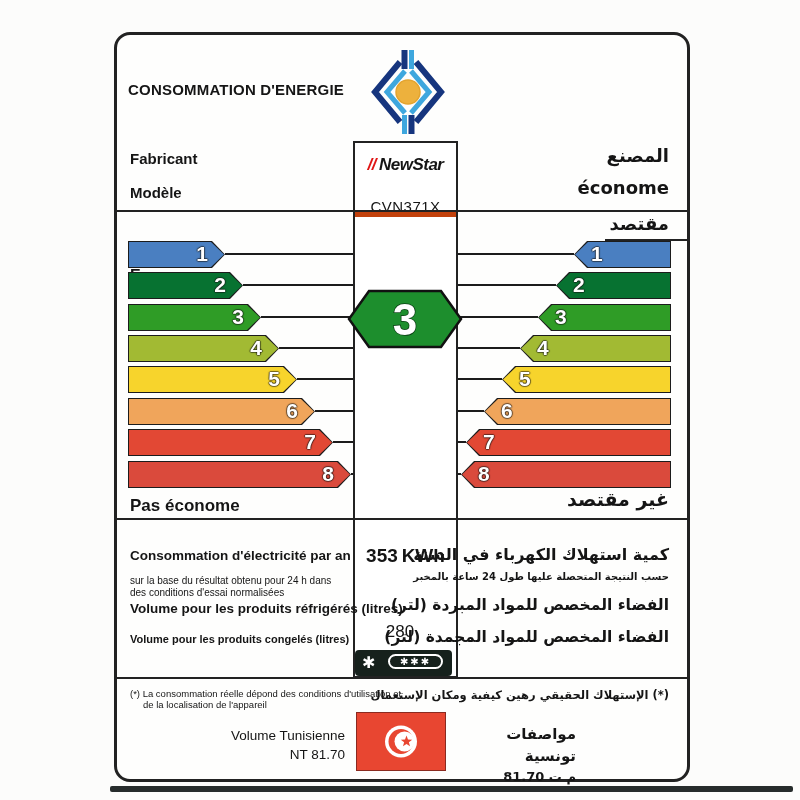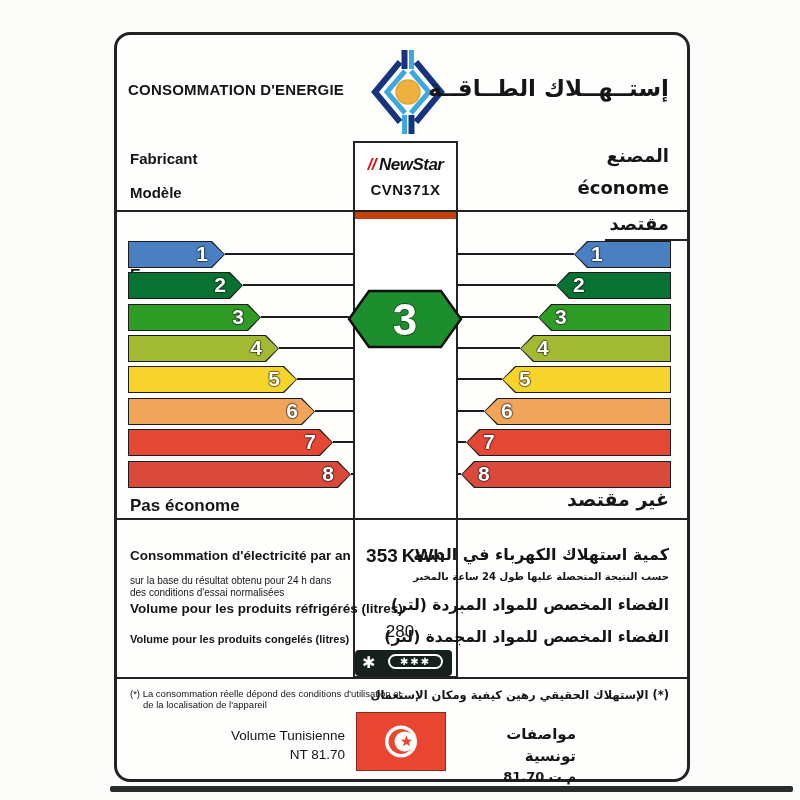--- a/index.html
+++ b/index.html
@@ -5,24 +5,24 @@
   html,body{margin:0;padding:0;width:800px;height:800px;overflow:hidden;background:#fcfcfb;}
   body{font-family:"Liberation Sans", sans-serif;color:#151515;position:relative;}
   .card{position:absolute;left:114px;top:32px;width:570px;height:744px;border:3px solid #222;border-radius:16px;background:#fefefd;}
   .abs{position:absolute;}
   .fr{font-family:"Liberation Sans", sans-serif;}
   .ar{font-family:"DejaVu Sans", sans-serif;direction:rtl;}
   .b{font-weight:bold;}
   .hline{position:absolute;height:2px;background:#222;}
   
   .center-col{position:absolute;left:236px;top:106px;width:105px;height:537px;border:2px solid #222;background:#fff;box-sizing:border-box;}
-  .brand-box{position:absolute;left:0;top:0;right:0;height:68px;border-bottom:8px solid #c2410c;text-align:center;}
+  .brand-box{position:absolute;left:0;top:0;right:0;height:68px;border-bottom:6px solid #c2410c;text-align:center;}
   .brand-line{margin-top:12px;font-size:17px;font-style:italic;font-weight:bold;letter-spacing:-0.5px;}
   .brand-slash{color:#e01616;margin-right:3px;}
-  .model-line{margin-top:6px;font-size:15px;font-weight:bold;letter-spacing:0.5px;}
+  .model-line{margin-top:23px;font-size:15px;font-weight:normal;letter-spacing:0.5px;}
   
   .arrow{position:absolute;height:27px;background:#1c1c1c;}
   .arrow-l{left:11px;clip-path:polygon(0 0, calc(100% - 13px) 0, 100% 50%, calc(100% - 13px) 100%, 0 100%);}
   .arrow-r{clip-path:polygon(13px 0, 100% 0, 100% 100%, 13px 100%, 0 50%);}
   .afill{position:absolute;inset:1px;clip-path:inherit;}
   .anum{position:absolute;top:50%;transform:translateY(-54%);color:#fff;font-weight:bold;font-size:21px;
         text-shadow:-1px 0 1px rgba(20,20,20,.55),1px 0 1px rgba(20,20,20,.55),0 1px 1px rgba(20,20,20,.55),0 -1px 1px rgba(20,20,20,.55);}
   .anum-l{right:16px;}
   .anum-r{left:16px;}
   .conn{position:absolute;height:2px;background:#1c1c1c;}
@@ -51,21 +51,20 @@
     </g>
     <g fill="none" stroke-width="5" stroke-linecap="butt" style="stroke: rgb(62, 167, 222);">
       <path d="M48.5,3 L48.5,22"></path>
       <path d="M42,24 L24,45 L42,66"></path>
       <path d="M41.5,87 L41.5,68"></path>
       <path d="M48,24 L66,45 L48,66"></path>
     </g>
     <circle cx="45" cy="45" r="12" stroke="#e3a42f" stroke-width="1.5" style="fill: rgb(237, 177, 61);"></circle>
   </svg>
 
-  <div class="abs ar b" style="right:18px;top:40px;font-size:23px;">إستــهــلاك الطــاقــة</div>
 
   <div class="abs fr b" style="left:13px;top:115px;font-size:15px;">Fabricant</div>
   <div class="abs fr b" style="left:13px;top:149px;font-size:15px;">Modèle</div>
   <div class="abs ar b" style="right:18px;top:110px;font-size:18px;">المصنع</div>
   <div class="abs ar b" style="right:18px;top:142px;font-size:18px;">économe</div>
 
   <div class="center-col">
     <div class="brand-box">
       <div class="brand-line"><span class="brand-slash">//</span><span>NewStar</span></div>
       <div class="model-line">CVN371X</div>

